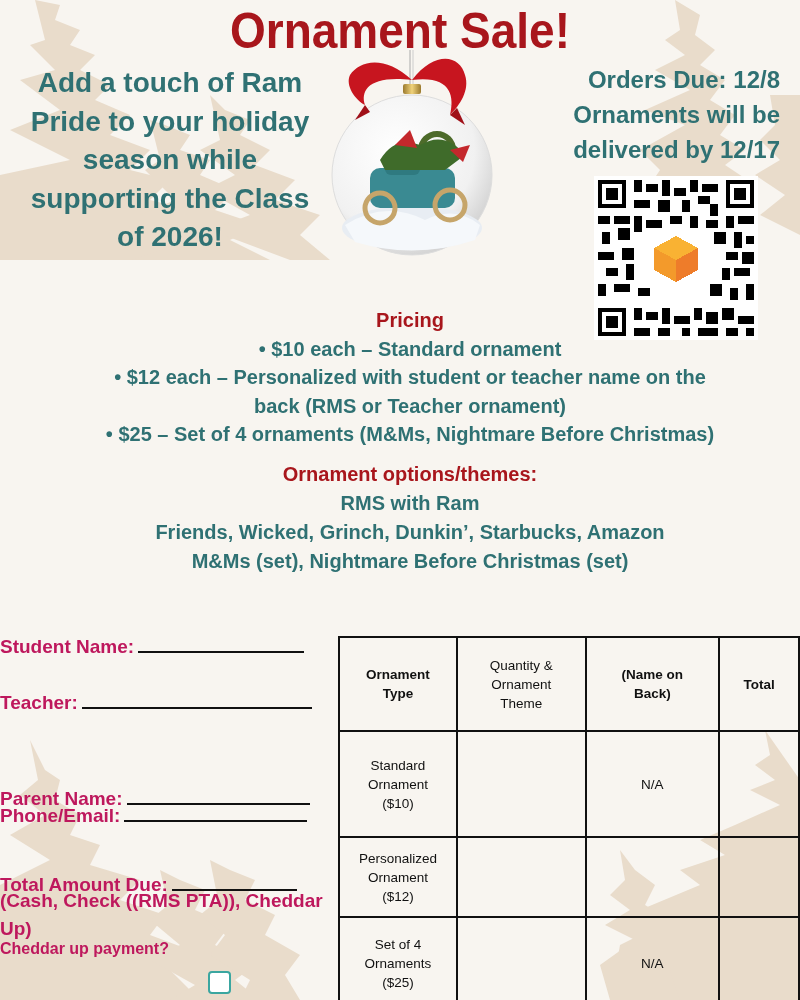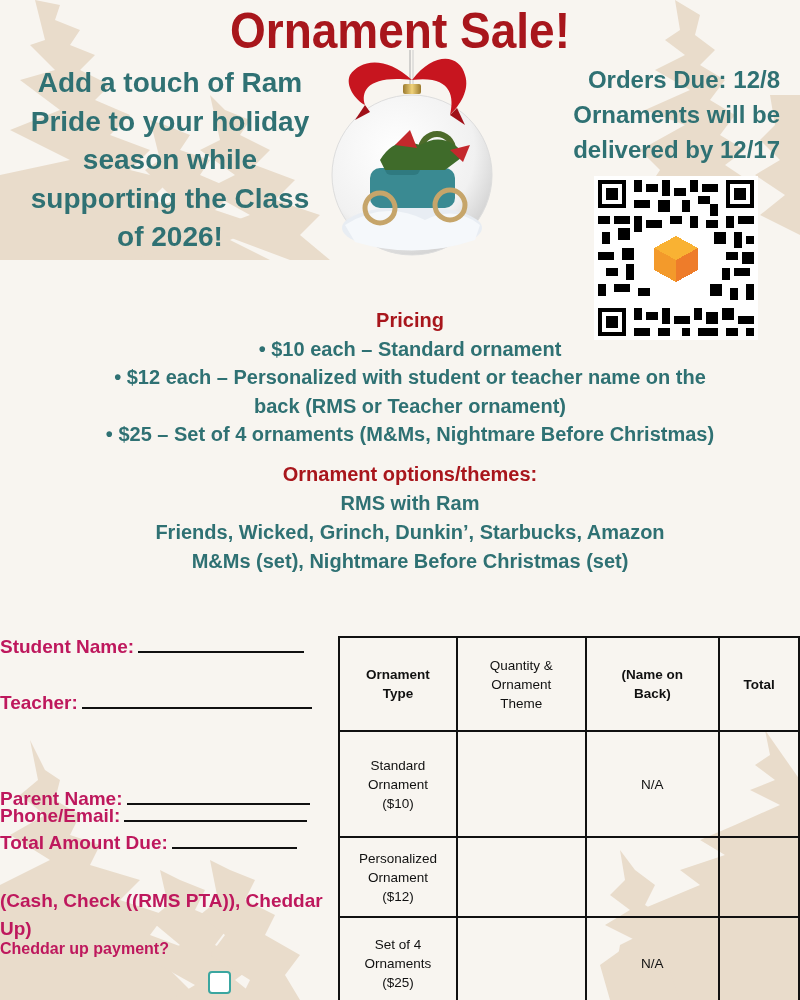--- a/index.html
+++ b/index.html
@@ -229,21 +229,21 @@
 </div>
 <div class="abs form-field" style="top:692px">
   <span>Teacher:</span><span class="line" style="width:230px"></span>
 </div>
 <div class="abs form-field" style="top:788px">
   <span>Parent Name:</span><span class="line" style="width:183px"></span>
 </div>
 <div class="abs form-field" style="top:805px">
   <span>Phone/Email:</span><span class="line" style="width:183px"></span>
 </div>
-<div class="abs form-field" style="top:832px">
+<div class="abs form-field" style="top:874px">
   <span>Total Amount Due:</span><span class="line" style="width:125px"></span>
 </div>
 <div class="abs form-field" style="top:890px">(Cash, Check ((RMS PTA)), Cheddar</div>
 <div class="abs form-field" style="top:918px">Up)</div>
 <div class="abs form-field" style="top:940px; font-size:16px;">Cheddar up payment?</div>
 <div class="abs checkbox"></div>
 
 <table class="order">
   <colgroup>
     <col style="width:118px">

